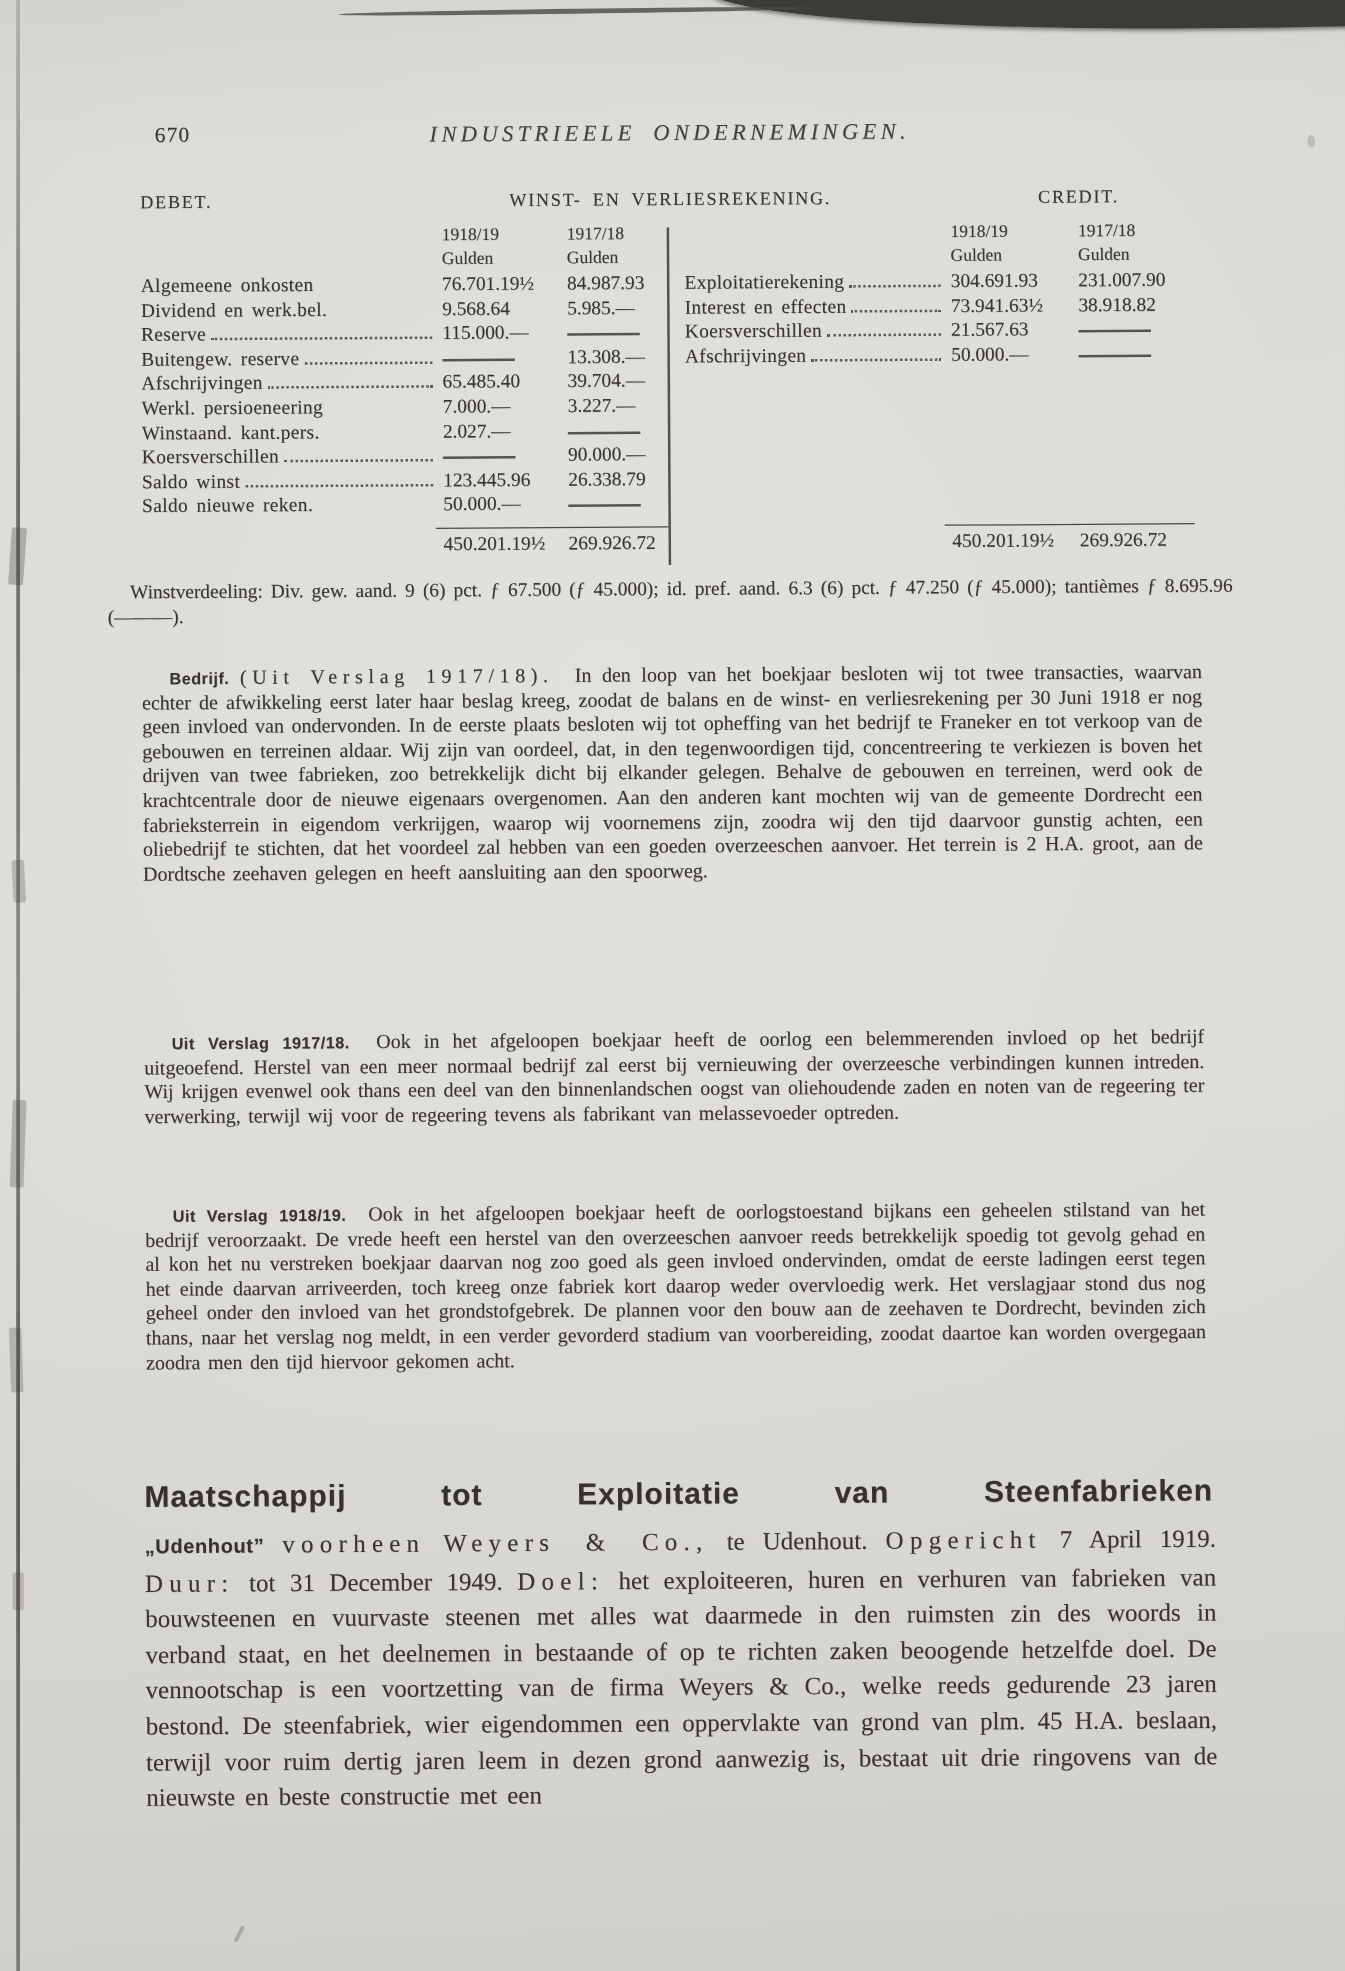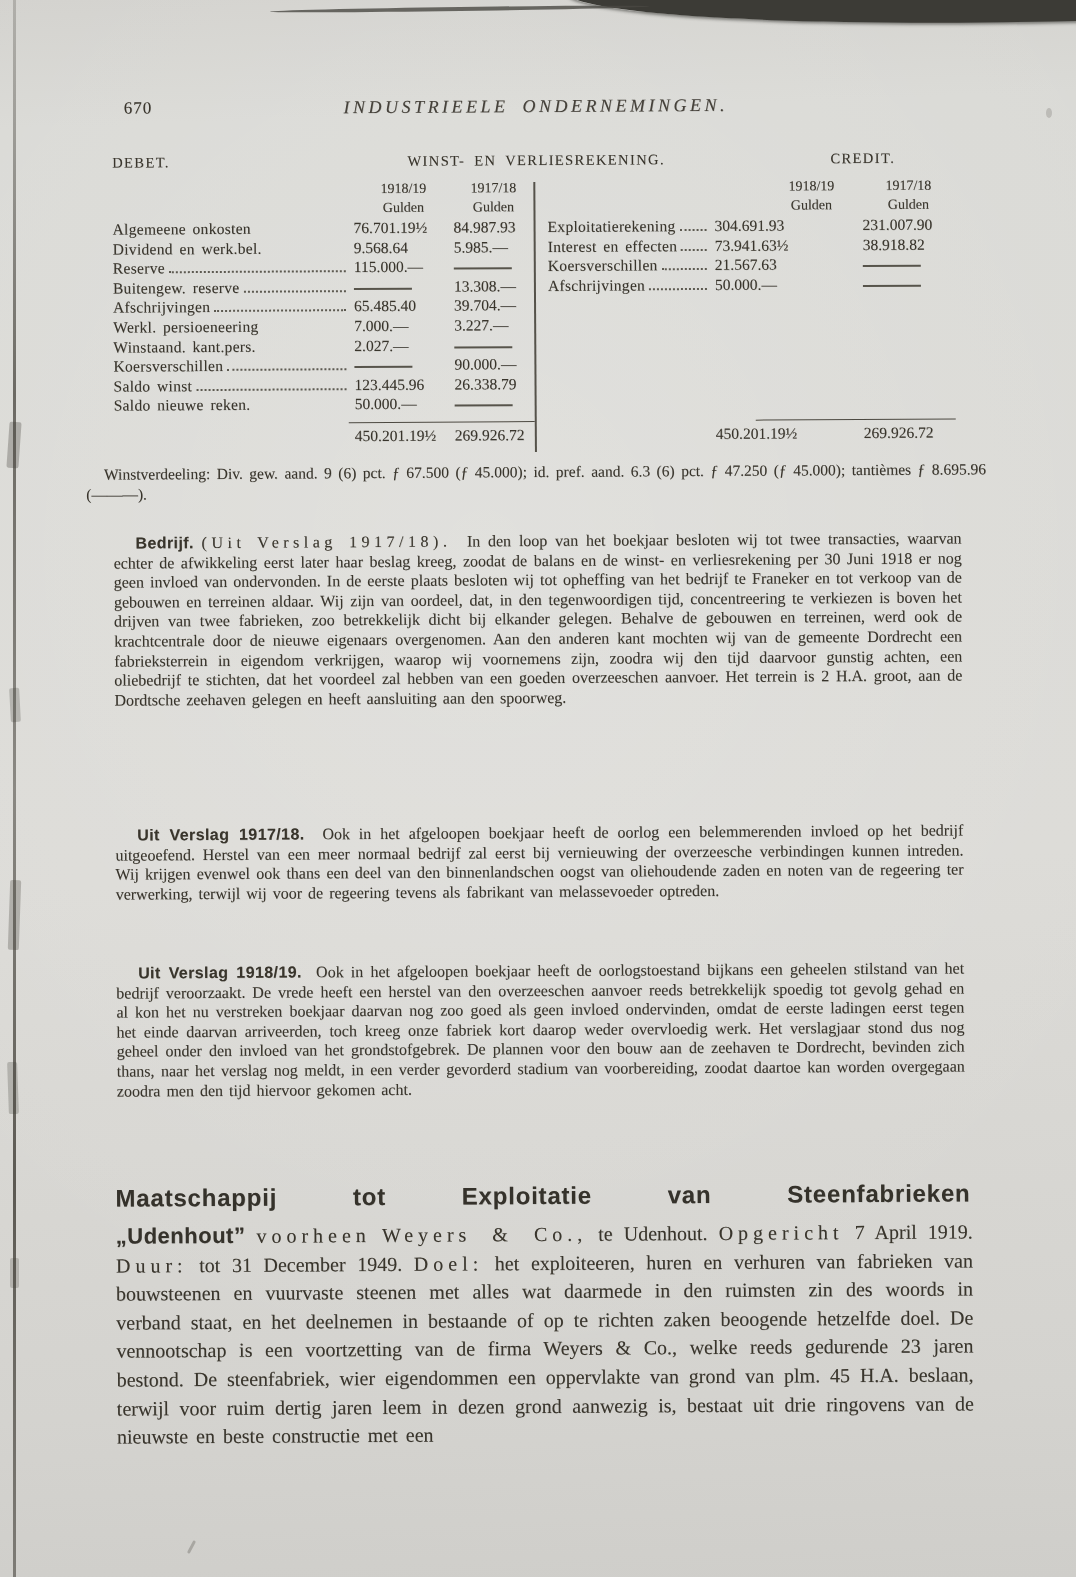--- a/index.html
+++ b/index.html
@@ -38,47 +38,47 @@
   .lbl-debet{position:absolute;left:36px;}
   .lbl-title{position:absolute;left:50%;transform:translateX(-50%);white-space:nowrap;word-spacing:4px;}
   .lbl-credit{position:absolute;right:101px;}
   .stmt-cols{position:relative;display:flex;}
   .divider{position:absolute;left:457px;top:2px;bottom:-2px;width:1.6px;background:#55524a;}
   .half{box-sizing:border-box;}
   .half.debet{width:457px;padding-left:36px;}
   .half.credit{width:463px;padding-left:14px;padding-right:42px;}
   .year-row,.cur-row{display:flex;font-size:14px;height:19px;align-items:baseline;}
   .yspacer{flex:1;}
-  .ycell{text-align:center;}
+  .ycell{}
   .debet .yc1{width:100px;}  .debet .yc2{width:80px;}
   .credit .yc1{width:102px;} .credit .yc2{width:92px;}
   .trow{display:flex;height:19.6px;align-items:baseline;}
   .tlabel{white-space:nowrap;letter-spacing:.3px;word-spacing:2.5px;}
   .tleader{flex:1;margin:0 8px 4px 4px;}
   .tleader.dots{border-bottom:2px dotted #5d5a51;}
   .tamt{text-align:left;white-space:nowrap;}
   .debet .tamt.v1{width:100px;}  .debet .tamt.v2{width:80px;}
-  .credit .tamt.v1{width:102px;} .credit .tamt.v2{width:92px;margin-left:46px;}
+  .credit .tamt.v1{width:102px;} .credit .tamt.v2{width:92px;}
   .amt-rule{display:inline-block;width:58px;height:2px;background:#57544b;vertical-align:2px;}
   .rows{height:197px;overflow:hidden;}
   .trule{margin-top:6px;margin-left:auto;border-top:1.6px solid #4c4941;}
   .debet .trule{width:186px;}
   .credit .trule{width:200px;}
   .ttotals{display:flex;height:24px;align-items:baseline;padding-top:4px;}
   
   .txt{position:absolute;left:115px;width:848px;font-size:16px;line-height:19.6px;text-align:justify;margin:0;word-spacing:2px;}
   .winst{top:462px;left:88px;width:900px;text-indent:18px;font-size:15.5px;}
   .p-bedrijf{top:531px;text-indent:22px;}
   .p-1718{top:823px;text-indent:22px;}
   .p-1819{top:961px;text-indent:22px;}
-  .leadin{font-family:"Liberation Sans","DejaVu Sans",sans-serif;font-weight:bold;font-size:16px;letter-spacing:.4px;}
+  .leadin{font-family:"Liberation Sans","DejaVu Sans",sans-serif;font-weight:bold;font-size:13px;letter-spacing:.4px;}
   .sperr{letter-spacing:4.5px;}
   .company-title{position:absolute;top:1182px;left:113px;width:855px;font-family:"Liberation Sans","DejaVu Sans",sans-serif;font-weight:bold;font-size:24px;letter-spacing:.8px;text-align:justify;text-align-last:justify;margin:0;color:#35322b;}
   .company-par{position:absolute;top:1220px;left:113px;width:857px;font-size:20px;line-height:28.6px;text-align:justify;margin:0;word-spacing:3px;}
-  .co-bold{font-family:"Liberation Sans","DejaVu Sans",sans-serif;font-weight:bold;font-size:22px;letter-spacing:.5px;color:#35322b;}
+  .co-bold{font-family:"Liberation Sans","DejaVu Sans",sans-serif;font-weight:bold;font-size:16px;letter-spacing:.5px;color:#35322b;}
   .sperr2{letter-spacing:5px;word-spacing:8px;}
 </style>
 </head>
 <body>
 
 <div class="scan">
 
   <div class="art-top-wedge"></div>
   <div class="art-top-line"></div>
   <div class="art-gutter"></div>

